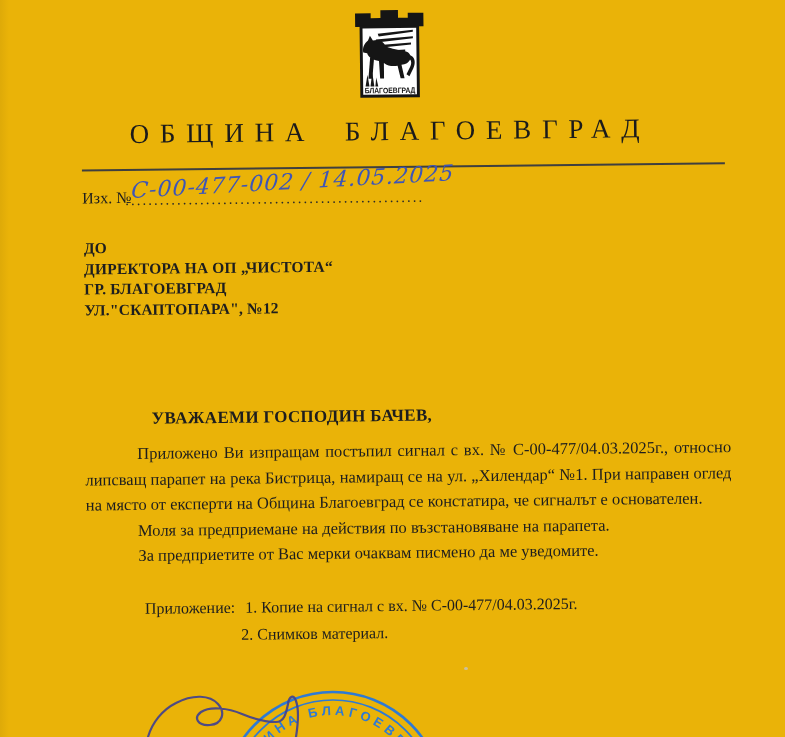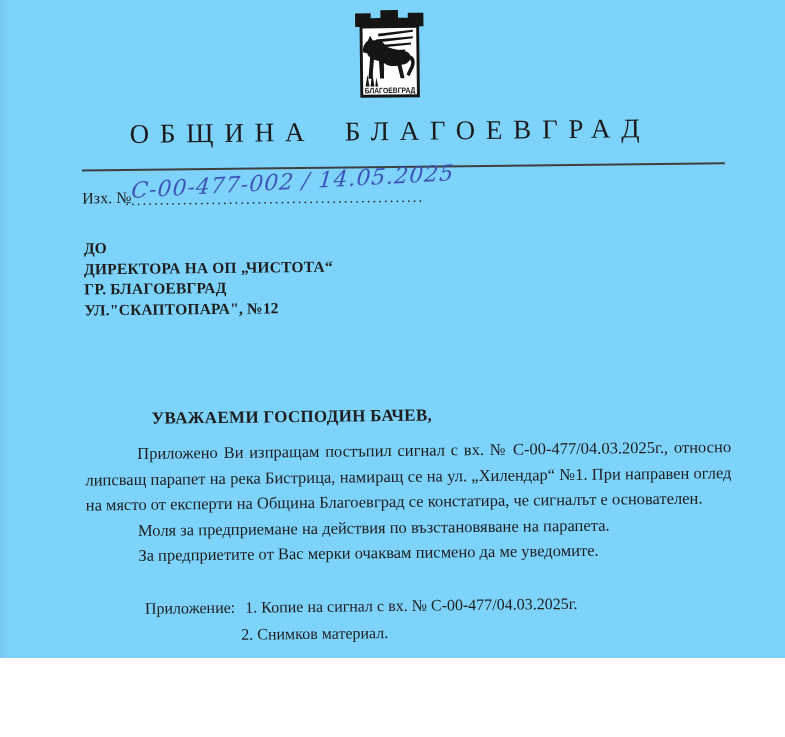--- a/index.html
+++ b/index.html
@@ -1,18 +1,18 @@
 <!DOCTYPE html>
 <html lang="bg" style="--ink-blue: #3d55b8; --stamp-blue: #2e7ad4; --sig-ink: #41418f;"><head>
 <meta charset="utf-8">
 <style>
   html,body{margin:0;padding:0;background:#ffffff;}
   .page{
-    position:relative;width:785px;height:658px;overflow:hidden;
-    background:#7dd3fc;
+    position:relative;width:785px;height:737px;overflow:hidden;
+    background:#eab308;
     font-family:"Liberation Serif","DejaVu Serif",serif;
     color:#1e1e1e;
   }
   .page::before{ 
     content:"";position:absolute;left:0;top:0;bottom:0;width:9px;
     background:linear-gradient(90deg,rgba(0,0,0,0.05),rgba(0,0,0,0));
     pointer-events:none;z-index:5;
   }
   .sheet{position:absolute;left:0;top:0;width:785px;height:737px;
     transform:rotate(-0.65deg);transform-origin:392px 350px;}

